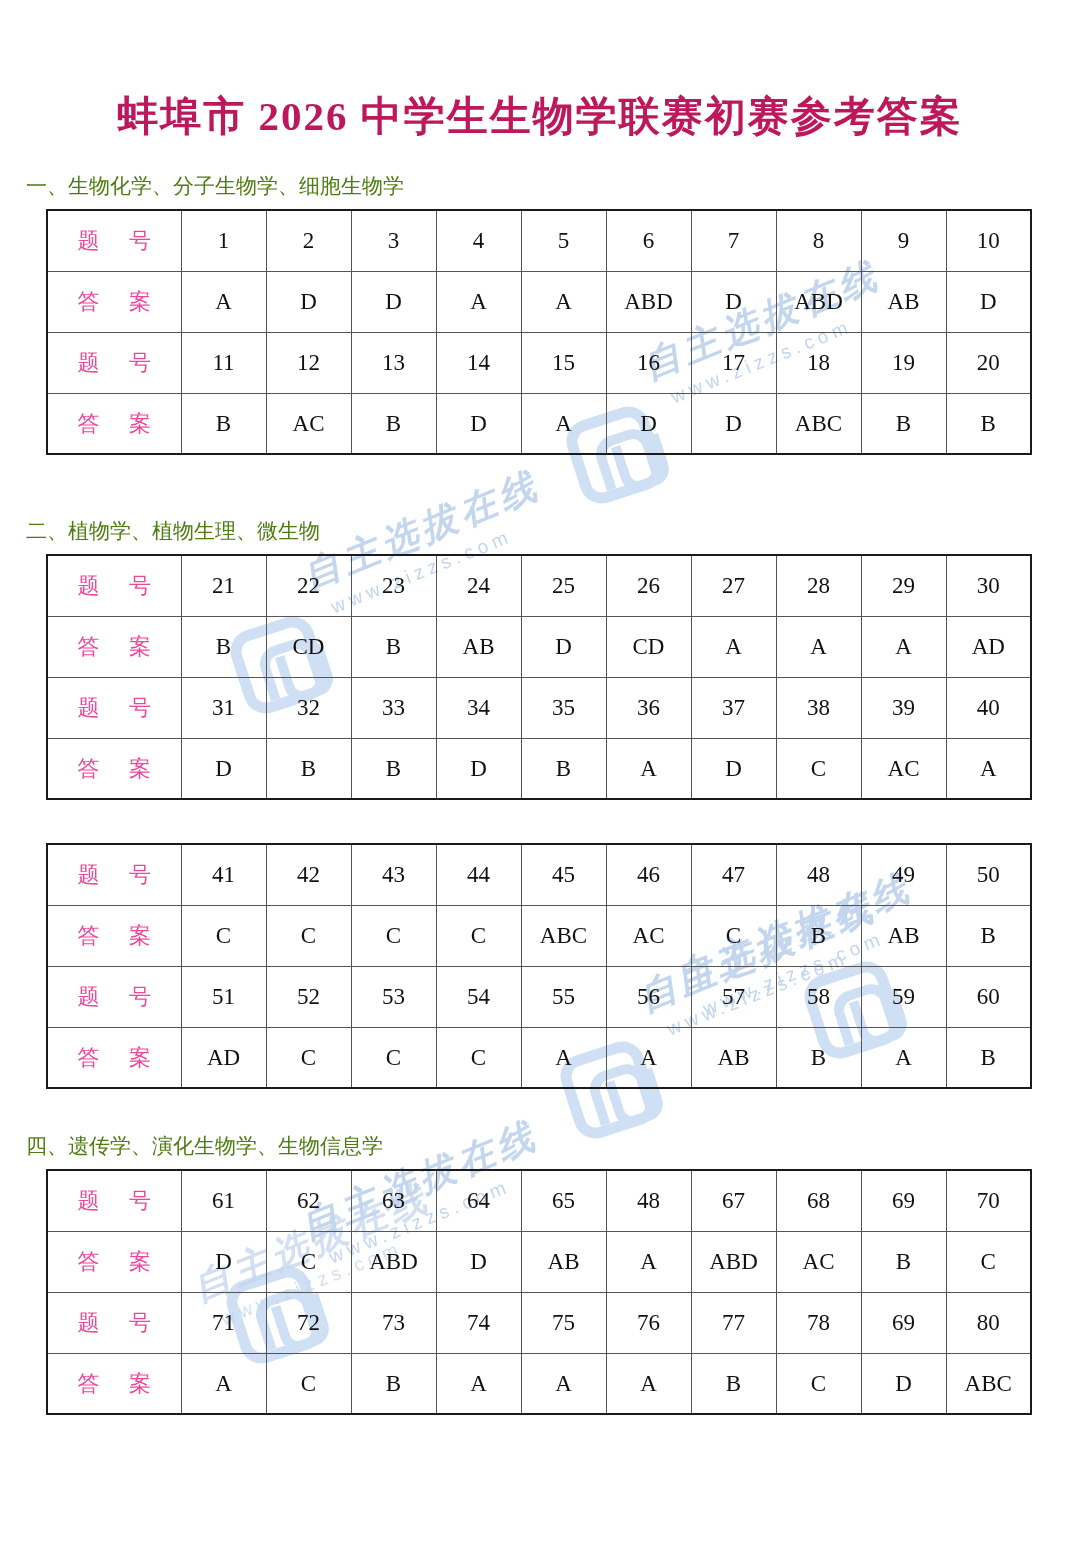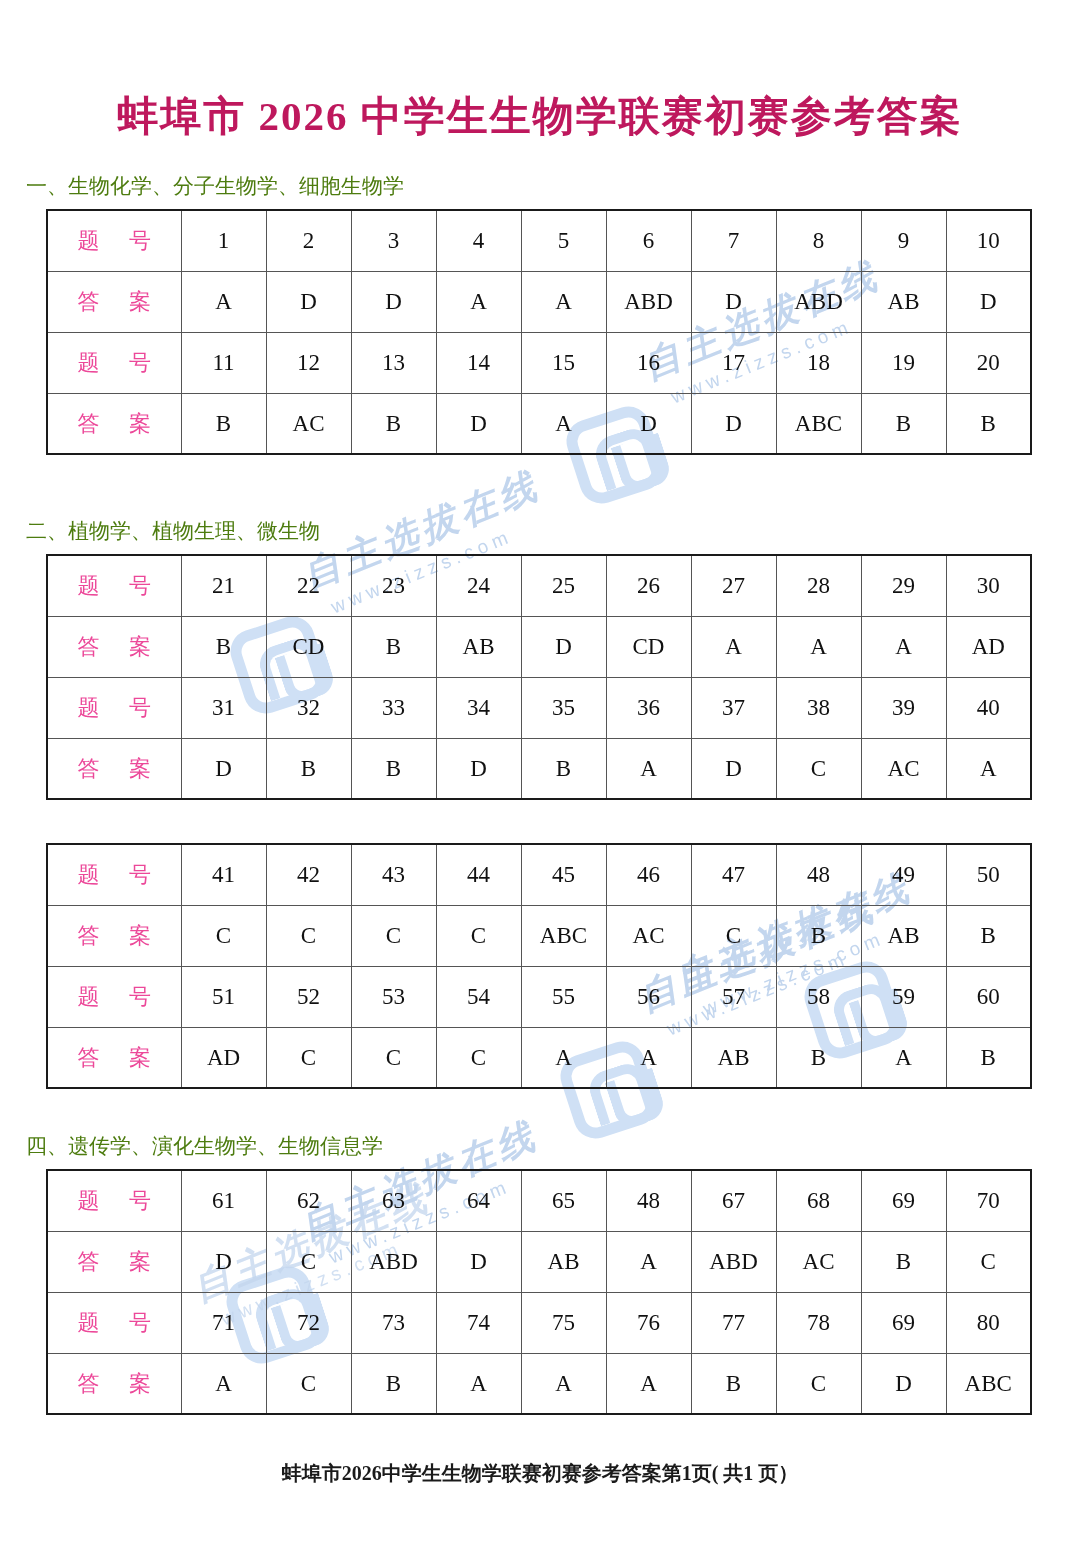--- a/index.html
+++ b/index.html
@@ -454,16 +454,15 @@
           <td class="val">A</td>
           <td class="val">B</td>
           <td class="val">C</td>
           <td class="val">D</td>
           <td class="val">ABC</td>
         </tr>
       </tbody>
         </table>
     </div>
 
-    <div class="footer">蚌埠市2026中学生生物学联赛初赛参考答案第1页(  共1  页）</div>
 
   </div>
 </div>
 
 </body></html>

